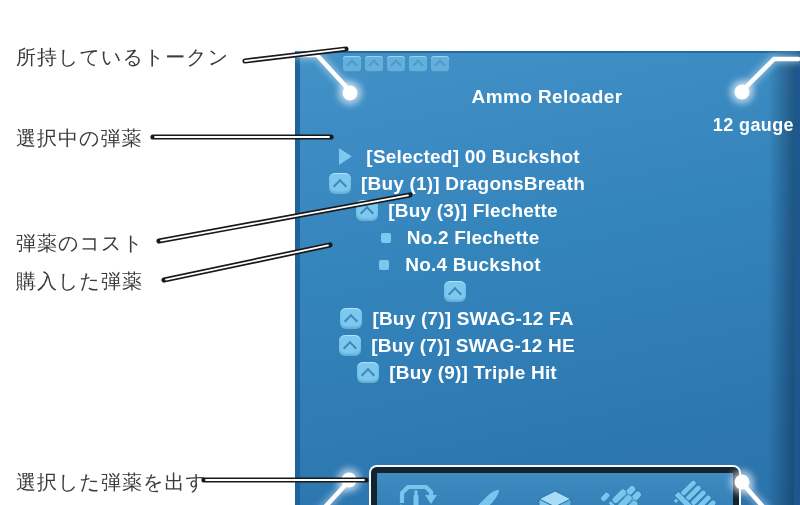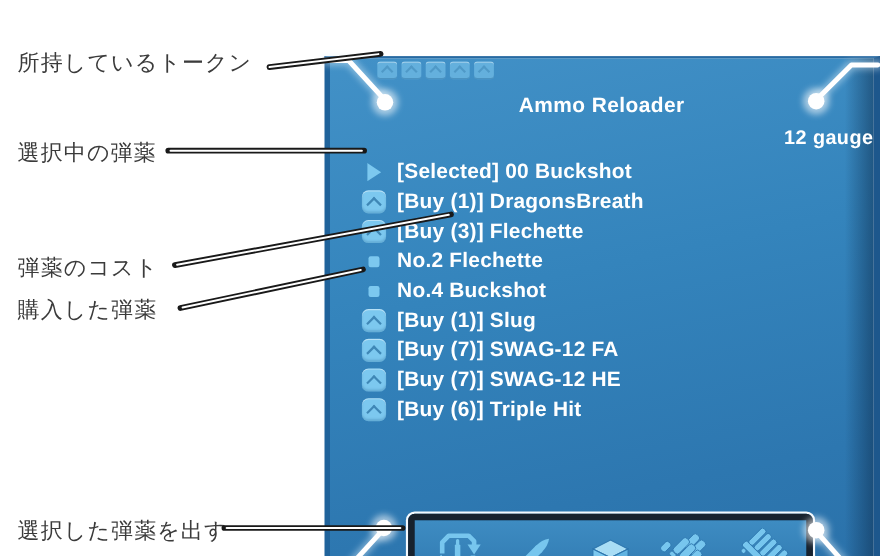--- a/index.html
+++ b/index.html
@@ -34,21 +34,21 @@
          transform:rotate(45deg);}
 
   
   .title{position:absolute;top:33px;width:100%;text-align:center;color:#ffffff;
          font-size:19px;font-weight:bold;letter-spacing:.4px;}
   .subtitle{position:absolute;top:62px;width:100%;text-align:right;color:#ffffff;
          font-size:18px;font-weight:bold;letter-spacing:.4px;}
 
   
   .ammo-list{position:absolute;left:25px;top:90px;}
-  .ammo-row{height:27px;display:flex;align-items:center;}
+  .ammo-row{height:27px;display:flex;align-items:center;justify-content:center;}
   .row-icon{width:30px;display:flex;justify-content:center;align-items:center;}
   .tri{width:13px;height:17px;background:#7cc8ef;
        clip-path:polygon(0 0,100% 50%,0 100%);}
   .buy-box{width:22px;height:21px;background:#7cc8ef;border-radius:6px;
        display:flex;align-items:flex-end;justify-content:center;
        box-shadow:inset 0 1px 0 rgba(255,255,255,.45),inset 0 -2px 2px rgba(0,60,110,.2);}
   .caret{width:8px;height:8px;margin-bottom:3px;
        border-top:2px solid #3f87b6;border-left:2px solid #3f87b6;
        transform:rotate(45deg);}
   .cost-sq{width:10px;height:10px;background:#7cc8ef;border-radius:2px;}
@@ -133,21 +133,20 @@
             <span class="cost-sq"></span>
           </span>
           <span class="row-label">No.4 Buckshot</span>
         </div>
         <div class="ammo-row">
           <span class="row-icon">
             <span class="buy-box">
               <i class="caret"></i>
             </span>
           </span>
-          <span class="row-label">[Buy (1)] Slug</span>
         </div>
         <div class="ammo-row">
           <span class="row-icon">
             <span class="buy-box">
               <i class="caret"></i>
             </span>
           </span>
           <span class="row-label">[Buy (7)] SWAG-12 FA</span>
         </div>
         <div class="ammo-row">
@@ -157,21 +156,21 @@
             </span>
           </span>
           <span class="row-label">[Buy (7)] SWAG-12 HE</span>
         </div>
         <div class="ammo-row">
           <span class="row-icon">
             <span class="buy-box">
               <i class="caret"></i>
             </span>
           </span>
-          <span class="row-label">[Buy (6)] Triple Hit</span>
+          <span class="row-label">[Buy (9)] Triple Hit</span>
         </div>
       </div>
 
     <div class="action-bar">
       <div class="action">
         <svg width="48" height="48" viewBox="0 0 48 48">
           <g fill="none" stroke="#77c6ee" stroke-width="4.2" stroke-linejoin="round" stroke-linecap="square">
             <path d="M10 21 L10 13 L16 7 L34 7 L39 12 L39 15"></path>
             <path d="M38 27 L38 35 L32 41 L14 41 L9 36 L9 33"></path>
           </g>

